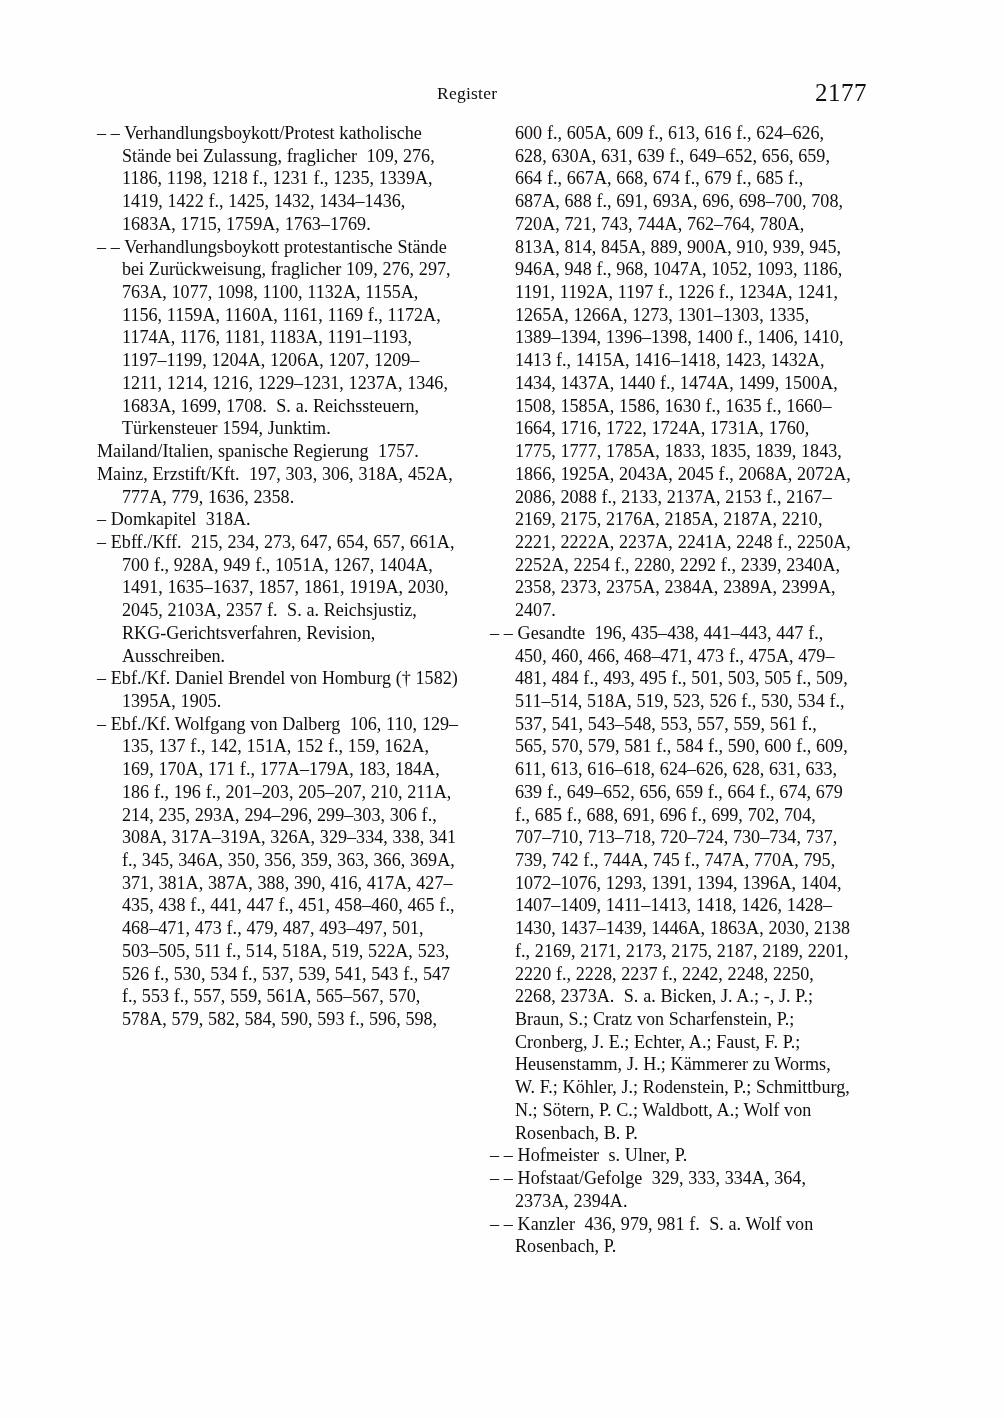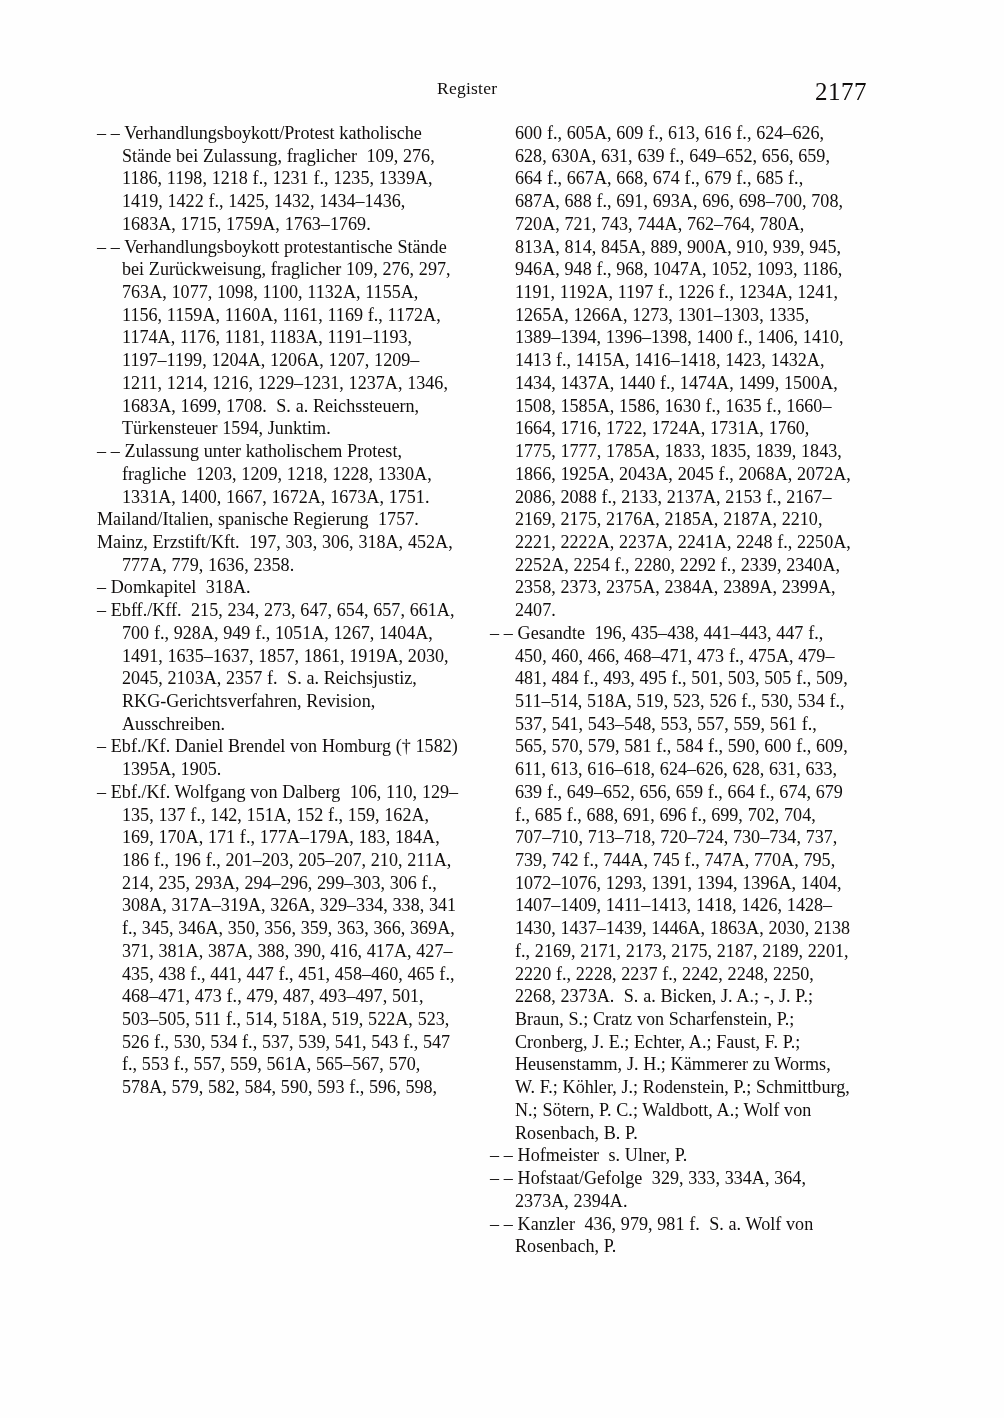--- a/index.html
+++ b/index.html
@@ -28,21 +28,21 @@
   }
 
   
   .running-head {
     position: absolute;
     left: 97px;
     top: 78px;
     width: 770px;
     height: 30px;
     display: flex;
-    align-items: flex-start;
+    align-items: center;
   }
   .rh-title {
     font-size: 17.5px;
     letter-spacing: 0.25px;
     margin: 0 auto 0 340px;
     white-space: nowrap;
   }
   .rh-folio {
     font-size: 25px;
     letter-spacing: 0.5px;
@@ -102,21 +102,20 @@
 
   <div class="running-head">
     <span class="rh-title">Register</span>
     <span class="rh-folio">2177</span>
   </div>
 
   <div class="columns">
     <div class="col col-left" id="col-left">
         <p class="entry lvl-2"><span class="marker">– – </span><span>Verhandlungsboykott/Protest katholische Stände bei Zulassung, fraglicher  109, 276, 1186, 1198, 1218 f., 1231 f., 1235, 1339A, 1419, 1422 f., 1425, 1432, 1434–1436, 1683A, 1715, 1759A, 1763–1769.</span></p>
         <p class="entry lvl-2"><span class="marker">– – </span><span>Verhandlungsboykott protestantische Stände bei Zurückweisung, fraglicher 109, 276, 297, 763A, 1077, 1098, 1100, 1132A, 1155A, 1156, 1159A, 1160A, 1161, 1169 f., 1172A, 1174A, 1176, 1181, 1183A, 1191–1193, 1197–1199, 1204A, 1206A, 1207, 1209–1211, 1214, 1216, 1229–1231, 1237A, 1346, 1683A, 1699, 1708.  S. a. Reichssteuern, Türkensteuer 1594, Junktim.</span></p>
-        <p class="entry lvl-2"><span class="marker">– – </span><span>Zulassung unter katholischem Protest, fragliche  1203, 1209, 1218, 1228, 1330A, 1331A, 1400, 1667, 1672A, 1673A, 1751.</span></p>
         <p class="entry lvl-head"><span>Mailand/Italien, spanische Regierung  1757.</span></p>
         <p class="entry lvl-head"><span>Mainz, Erzstift/Kft.  197, 303, 306, 318A, 452A, 777A, 779, 1636, 2358.</span></p>
         <p class="entry lvl-1"><span class="marker">– </span><span>Domkapitel  318A.</span></p>
         <p class="entry lvl-1"><span class="marker">– </span><span>Ebff./Kff.  215, 234, 273, 647, 654, 657, 661A, 700 f., 928A, 949 f., 1051A, 1267, 1404A, 1491, 1635–1637, 1857, 1861, 1919A, 2030, 2045, 2103A, 2357 f.  S. a. Reichsjustiz, RKG-Gerichtsverfahren, Revision, Ausschreiben.</span></p>
         <p class="entry lvl-1"><span class="marker">– </span><span>Ebf./Kf. Daniel Brendel von Homburg († 1582)  1395A, 1905.</span></p>
         <p class="entry lvl-1"><span class="marker">– </span><span>Ebf./Kf. Wolfgang von Dalberg  106, 110, 129–135, 137 f., 142, 151A, 152 f., 159, 162A, 169, 170A, 171 f., 177A–179A, 183, 184A, 186 f., 196 f., 201–203, 205–207, 210, 211A, 214, 235, 293A, 294–296, 299–303, 306 f., 308A, 317A–319A, 326A, 329–334, 338, 341 f., 345, 346A, 350, 356, 359, 363, 366, 369A, 371, 381A, 387A, 388, 390, 416, 417A, 427–435, 438 f., 441, 447 f., 451, 458–460, 465 f., 468–471, 473 f., 479, 487, 493–497, 501, 503–505, 511 f., 514, 518A, 519, 522A, 523, 526 f., 530, 534 f., 537, 539, 541, 543 f., 547 f., 553 f., 557, 559, 561A, 565–567, 570, 578A, 579, 582, 584, 590, 593 f., 596, 598,</span></p>
       </div>
     <div class="col col-right" id="col-right">
         <p class="entry lvl-cont"><span>600 f., 605A, 609 f., 613, 616 f., 624–626, 628, 630A, 631, 639 f., 649–652, 656, 659, 664 f., 667A, 668, 674 f., 679 f., 685 f., 687A, 688 f., 691, 693A, 696, 698–700, 708, 720A, 721, 743, 744A, 762–764, 780A, 813A, 814, 845A, 889, 900A, 910, 939, 945, 946A, 948 f., 968, 1047A, 1052, 1093, 1186, 1191, 1192A, 1197 f., 1226 f., 1234A, 1241, 1265A, 1266A, 1273, 1301–1303, 1335, 1389–1394, 1396–1398, 1400 f., 1406, 1410, 1413 f., 1415A, 1416–1418, 1423, 1432A, 1434, 1437A, 1440 f., 1474A, 1499, 1500A, 1508, 1585A, 1586, 1630 f., 1635 f., 1660–1664, 1716, 1722, 1724A, 1731A, 1760, 1775, 1777, 1785A, 1833, 1835, 1839, 1843, 1866, 1925A, 2043A, 2045 f., 2068A, 2072A, 2086, 2088 f., 2133, 2137A, 2153 f., 2167–2169, 2175, 2176A, 2185A, 2187A, 2210, 2221, 2222A, 2237A, 2241A, 2248 f., 2250A, 2252A, 2254 f., 2280, 2292 f., 2339, 2340A, 2358, 2373, 2375A, 2384A, 2389A, 2399A, 2407.</span></p>
         <p class="entry lvl-2"><span class="marker">– – </span><span>Gesandte  196, 435–438, 441–443, 447 f., 450, 460, 466, 468–471, 473 f., 475A, 479–481, 484 f., 493, 495 f., 501, 503, 505 f., 509, 511–514, 518A, 519, 523, 526 f., 530, 534 f., 537, 541, 543–548, 553, 557, 559, 561 f., 565, 570, 579, 581 f., 584 f., 590, 600 f., 609, 611, 613, 616–618, 624–626, 628, 631, 633, 639 f., 649–652, 656, 659 f., 664 f., 674, 679 f., 685 f., 688, 691, 696 f., 699, 702, 704, 707–710, 713–718, 720–724, 730–734, 737, 739, 742 f., 744A, 745 f., 747A, 770A, 795, 1072–1076, 1293, 1391, 1394, 1396A, 1404, 1407–1409, 1411–1413, 1418, 1426, 1428–1430, 1437–1439, 1446A, 1863A, 2030, 2138 f., 2169, 2171, 2173, 2175, 2187, 2189, 2201, 2220 f., 2228, 2237 f., 2242, 2248, 2250, 2268, 2373A.  S. a. Bicken, J. A.; -, J. P.; Braun, S.; Cratz von Scharfenstein, P.; Cronberg, J. E.; Echter, A.; Faust, F. P.; Heusenstamm, J. H.; Kämmerer zu Worms, W. F.; Köhler, J.; Rodenstein, P.; Schmittburg, N.; Sötern, P. C.; Waldbott, A.; Wolf von Rosenbach, B. P.</span></p>

